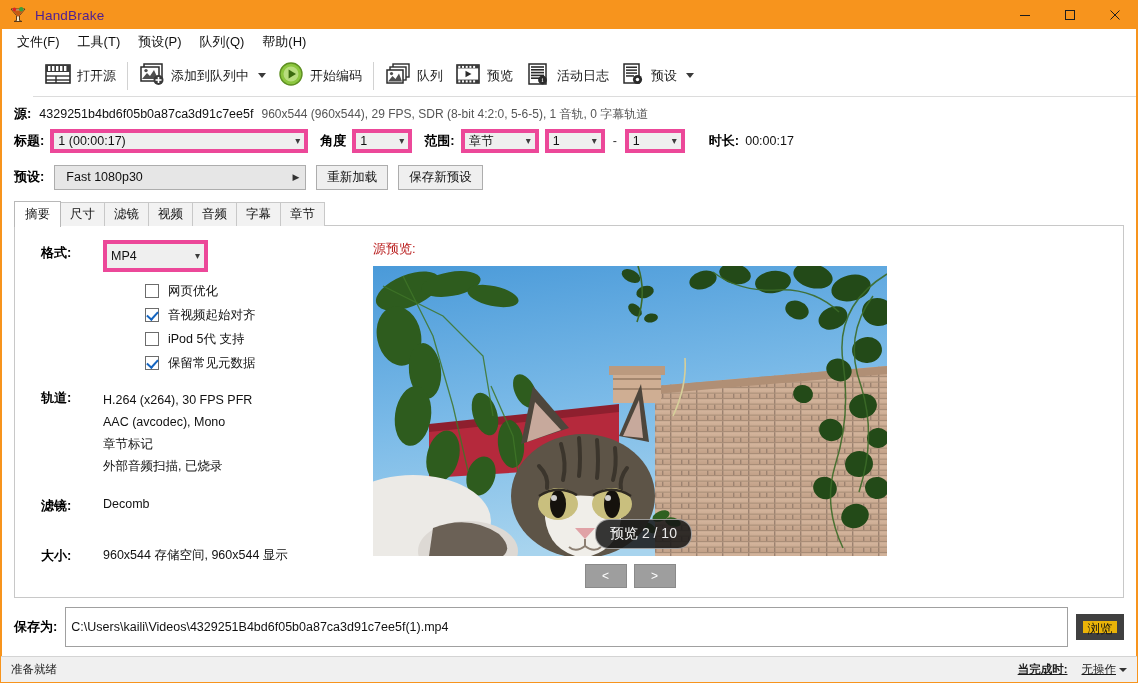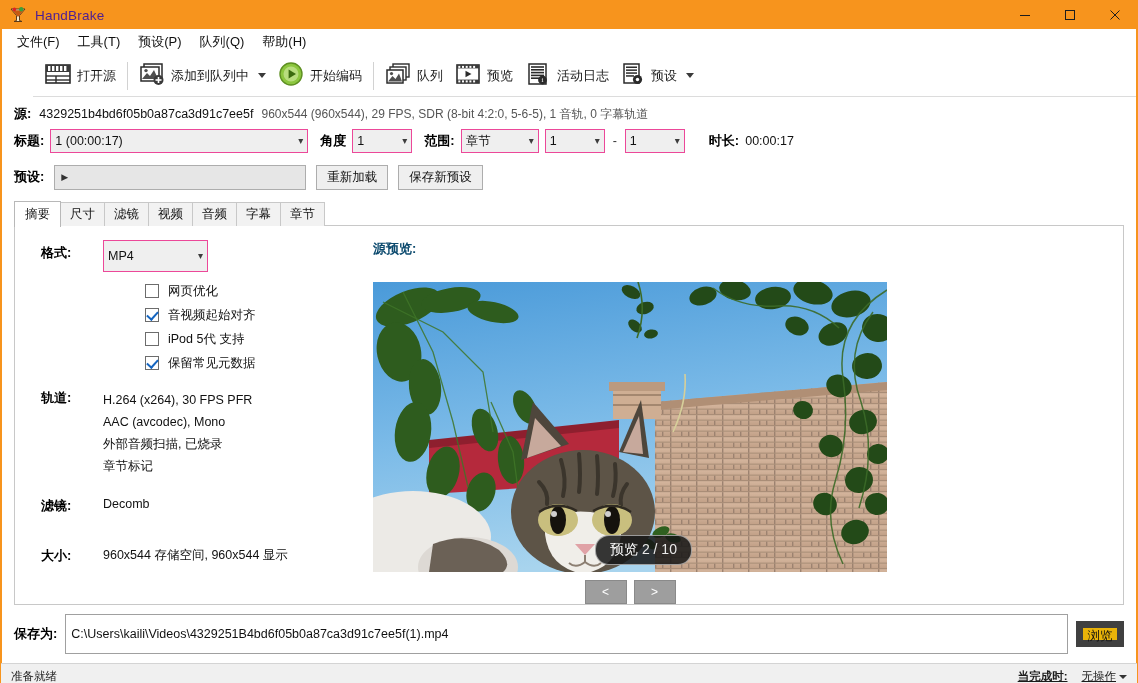--- a/index.html
+++ b/index.html
@@ -79,21 +79,21 @@
   .row-src { display: flex; align-items: baseline; gap: 8px; padding-top: 8px; height: 27px; }
   .lbl-b { font-size: 13px; font-weight: bold; color: #000; white-space: nowrap; }
   .src-name { font-size: 12.5px; color: #111; }
   .src-meta { font-size: 12px; color: #555; }
 
   .row-title { display: flex; align-items: center; gap: 6px; height: 34px; }
   .row-preset { display: flex; align-items: center; gap: 10px; height: 32px; margin-top: 3px; }
 
   select.combo, .combo {
     height: 24px; font-size: 12.5px; font-family: inherit;
-    background: #efefef; border: 1px solid #ec4899; color: #111;
+    background: #efefef; border: 4px solid #ec4899; color: #111;
     padding: 0 4px; border-radius: 0;
     -webkit-appearance: none; appearance: none;
     display: flex; align-items: center;
     position: relative;
   }
   .combo .cb-text { flex: 1; overflow: hidden; white-space: nowrap; text-overflow: ellipsis; }
   .combo .cb-arrow {
     color: #3c3c3c; font-size: 10px; line-height: 1; margin-left: 4px;
   }
   .w-title { width: 258px; }
@@ -158,21 +158,21 @@
     width: 5px; height: 9px; border: solid #1565c0;
     border-width: 0 2px 2px 0; transform: rotate(42deg);
   }
   .chk-lbl { font-size: 12.5px; color: #111; }
   .trk-lines { padding-top: 4px; }
   .trk-lines div { font-size: 12.5px; color: #111; line-height: 22px; }
   .gap-blk { height: 10px; }
 
   
   .sum-right { flex: 1; padding-left: 8px; }
-  .prev-label { font-size: 13px; font-weight: bold; color: #0c4a6e; margin-bottom: 24px; }
+  .prev-label { font-size: 13px; font-weight: normal; color: #b91c1c; margin-bottom: 8px; }
   .prev-frame {
     width: 514px; height: 290px; position: relative; overflow: hidden;
     background: #6fb7e8;
   }
   .prev-badge {
     position: absolute; left: 222px; top: 253px;
     background: rgba(22,22,22,.86); color: #fff;
     border: 1px solid rgba(255,255,255,.55); border-radius: 14px;
     font-size: 14px; padding: 5px 14px; white-space: nowrap;
   }
@@ -419,20 +419,21 @@
         <span class="cb-text">1</span>
         <span class="cb-arrow">▾</span>
       </div>
       <span class="lbl-b" style="margin-left:18px">时长:</span>
       <span class="val-txt">00:00:17</span>
     </div>
 
     <div class="row-preset">
       <span class="lbl-b">预设:</span>
       <div class="preset-box">
+        <span class="pb-text">Fast 1080p30</span>
         <span class="pb-arrow">▶</span>
       </div>
       <button class="btn">重新加载</button>
       <button class="btn">保存新预设</button>
     </div>
 
     <div class="tabs">
       <div class="tab active">摘要</div>
       <div class="tab">尺寸</div>
       <div class="tab">滤镜</div>
@@ -473,22 +474,22 @@
           </div>
         </div>
 
         <div class="gap-blk"></div>
 
         <div class="sum-row">
           <div class="sum-lbl">轨道:</div>
           <div class="trk-lines">
             <div>H.264 (x264), 30 FPS PFR</div>
             <div>AAC (avcodec), Mono</div>
+            <div>章节标记</div>
             <div>外部音频扫描, 已烧录</div>
-            <div>章节标记</div>
           </div>
         </div>
 
         <div class="gap-blk"></div>
 
         <div class="sum-row">
           <div class="sum-lbl">滤镜:</div>
           <div class="sum-val">Decomb</div>
         </div>
 

